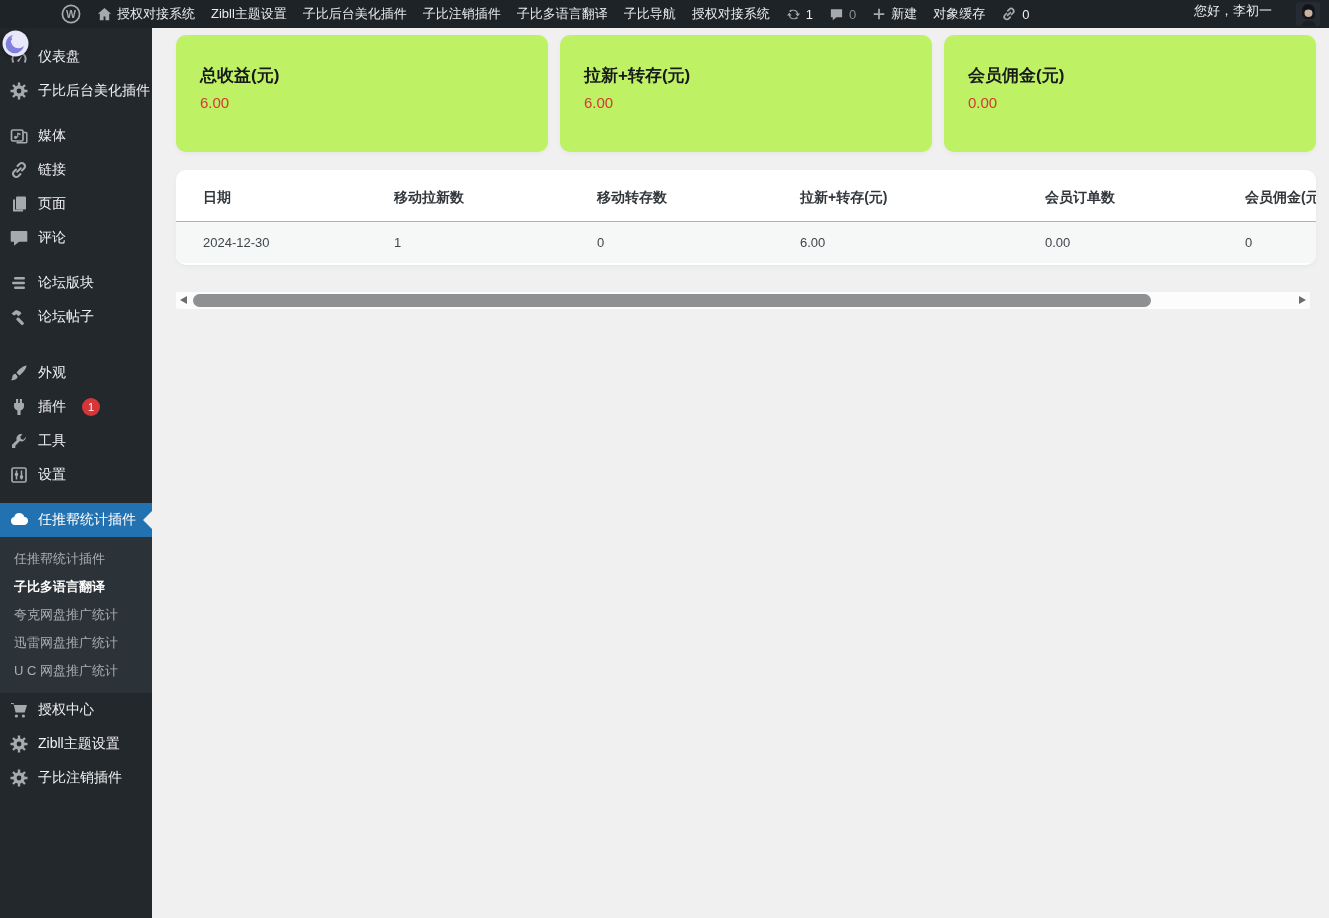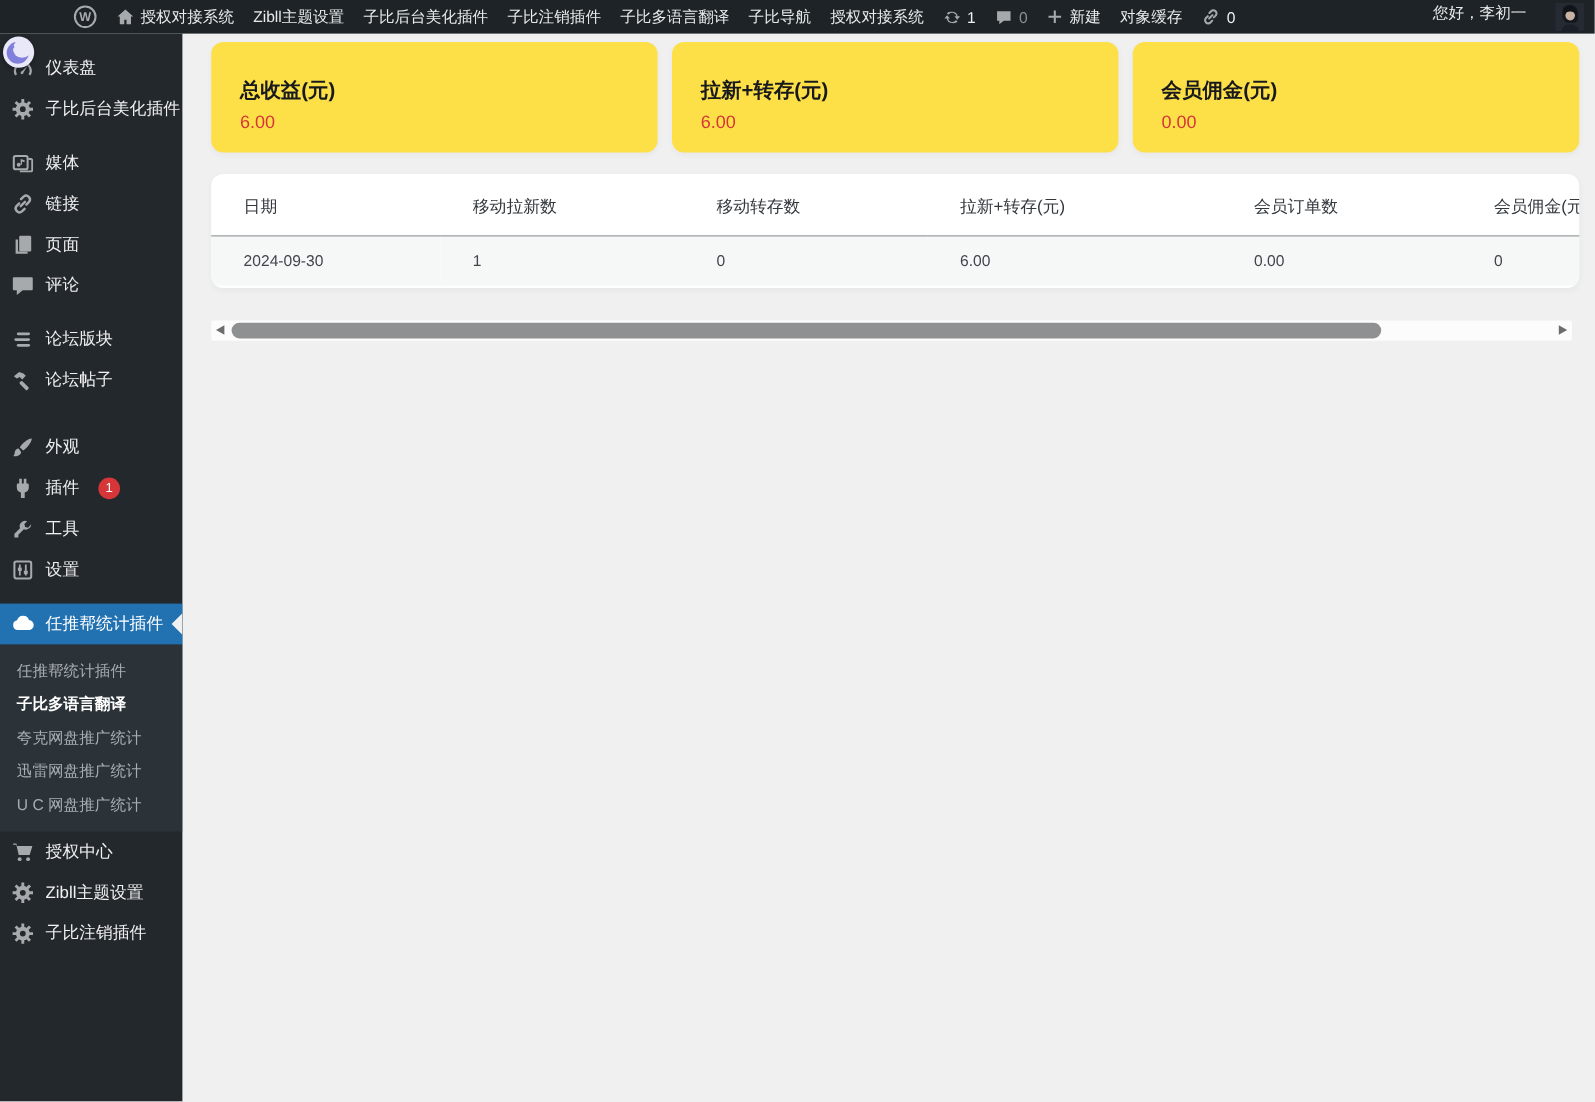--- a/index.html
+++ b/index.html
@@ -45,32 +45,32 @@
     width:18px; height:18px; line-height:18px; text-align:center;
     font-size:11px; margin-left:7px; flex:none;
   }
   .submenu { background:#2c3338; padding:8px 0; font-size:13px; color:#a8adb3; }
   .submenu-item { height:28px; line-height:28px; padding-left:14px; cursor:pointer; white-space:nowrap; }
   .submenu-item.current { color:#fff; font-weight:bold; }
   
   .content { position:absolute; left:152px; top:28px; right:0; bottom:0; background:#f0f0f1; overflow:hidden; }
   .cards { display:flex; gap:12px; margin:7px 13px 0 24px; }
   .card {
-    flex:1; background:#fde047; border-radius:10px; height:92px;
+    flex:1; background:#bef264; border-radius:10px; height:117px;
     padding:29px 24px 0; box-shadow:0 2px 5px rgba(0,0,0,.04);
   }
   .card-title { font-size:17px; font-weight:bold; color:#17191c; }
   .card-value { font-size:15px; color:#d63638; margin-top:7px; }
   .table-card {
     margin:18px 13px 0 24px; background:#fff; border-radius:10px;
     overflow:hidden; height:95px; box-shadow:0 2px 5px rgba(0,0,0,.04);
   }
   table { border-collapse:collapse; table-layout:fixed; width:1400px; }
   th {
-    text-align:left; font-weight:400; font-size:14px; color:#32373c;
+    text-align:left; font-weight:700; font-size:14px; color:#32373c;
     padding:19px 0 14px 27px; border-bottom:1px solid #aeb1b5; white-space:nowrap; overflow:hidden;
   }
   td { font-size:13px; color:#40464d; background:#f6f7f7; padding:13px 0 13px 27px; white-space:nowrap; }
   
   .hscroll { position:relative; margin:27px 19px 0 24px; height:17px; background:#fcfcfc; border-radius:2px; }
   .hs-thumb { position:absolute; left:17px; top:2px; width:958px; height:13px; background:#8f9092; border-radius:7px; cursor:pointer; }
   .hs-arrow { position:absolute; top:4px; width:0; height:0; cursor:pointer; }
   .hs-arrow.left  { left:4px;  border-top:4.5px solid transparent; border-bottom:4.5px solid transparent; border-right:7px solid #6c6c6c; }
   .hs-arrow.right { right:4px; border-top:4.5px solid transparent; border-bottom:4.5px solid transparent; border-left:7px solid #6c6c6c; }
 </style>
@@ -381,21 +381,21 @@
           <th>日期</th>
           <th>移动拉新数</th>
           <th>移动转存数</th>
           <th>拉新+转存(元)</th>
           <th>会员订单数</th>
           <th>会员佣金(元)</th>
         </tr>
       </thead>
       <tbody>
         <tr>
-          <td>2024-09-30</td>
+          <td>2024-12-30</td>
           <td>1</td>
           <td>0</td>
           <td>6.00</td>
           <td>0.00</td>
           <td>0</td>
         </tr>
       </tbody>
     </table>
   </div>
 

